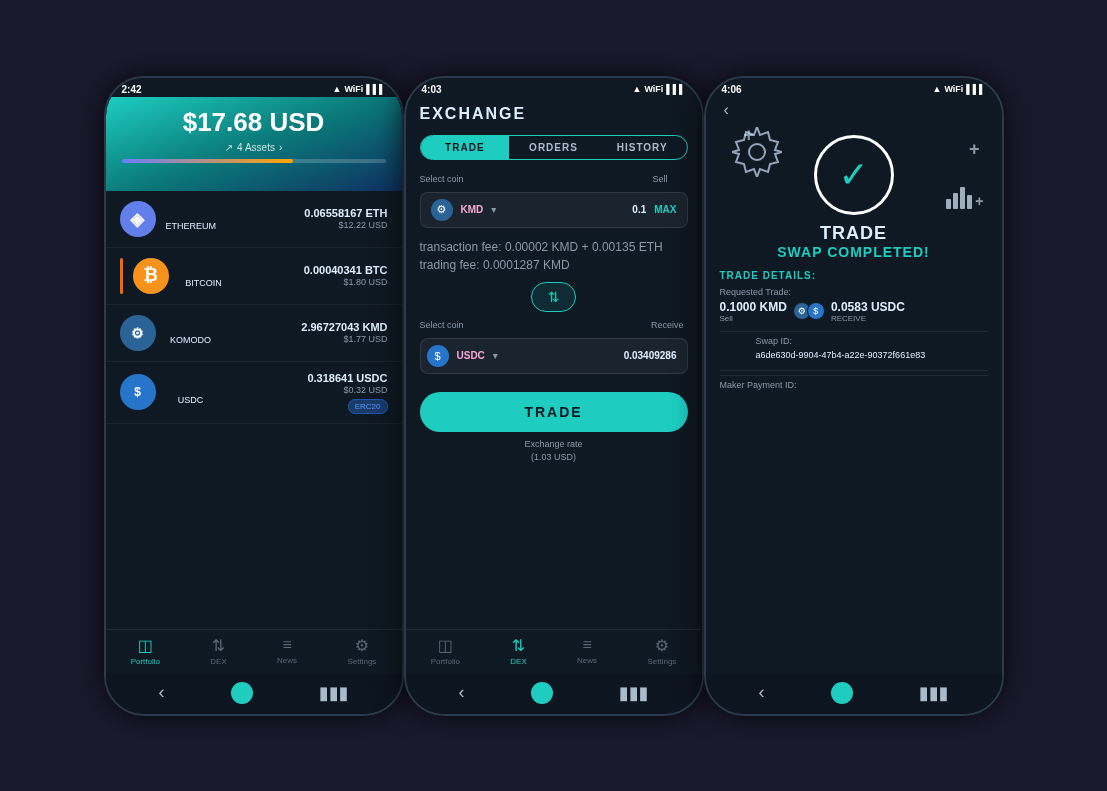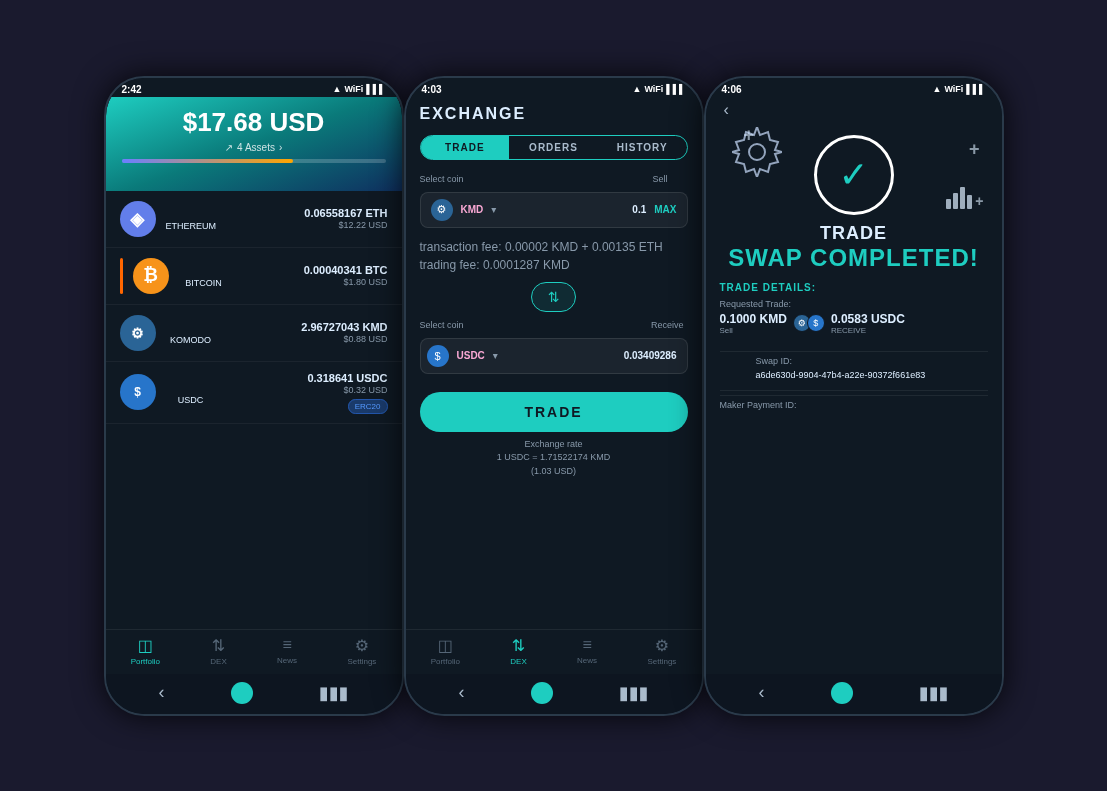--- a/index.html
+++ b/index.html
@@ -285,29 +285,29 @@
       position: relative;
       z-index: 2;
     }
     .bar { background: #ddeeff; border-radius: 1px; opacity: 0.7; }
     .plus-sign { position: absolute; color: #ddeeff; font-size: 18px; font-weight: bold; opacity: 0.6; }
     .trade-swap-title {
       text-align: center;
       margin-bottom: 2px;
     }
     .trade-text { color: #ddeeff; font-size: 18px; font-weight: bold; letter-spacing: 1px; }
-    .swap-completed-text { color: #1ecdc0; font-size: 24px; font-weight: bold; letter-spacing: 1px; }
+    .swap-completed-text { color: #1ecdc0; font-size: 14px; font-weight: bold; letter-spacing: 1px; }
     .trade-details-section { padding: 8px 14px; flex: 1; overflow-y: auto; }
     .section-title { color: #1ecdc0; font-size: 10px; font-weight: bold; letter-spacing: 1px; margin-bottom: 6px; }
     .detail-label { color: #8899aa; font-size: 9px; margin-bottom: 3px; }
     .trade-row {
       display: flex;
       align-items: center;
       gap: 6px;
-      margin-bottom: 16px;
+      margin-bottom: 8px;
     }
     .trade-amount { color: #ddeeff; font-size: 12px; font-weight: bold; }
     .trade-tag { color: #8899aa; font-size: 8px; }
     .swap-icons { display: flex; gap: -4px; }
     .mini-icon {
       width: 18px; height: 18px; border-radius: 50%;
       display: flex; align-items: center; justify-content: center;
       font-size: 9px; color: #fff;
       border: 1px solid #0f1923;
     }
@@ -373,21 +373,21 @@
           </div>
         </div>
 
         <div class="coin-item">
           <div class="coin-icon kmd-icon">⚙</div>
           <div class="coin-info">
             <span class="coin-name">KOMODO</span>
           </div>
           <div class="coin-balance">
             <div class="coin-amount">2.96727043 KMD</div>
-            <div class="coin-usd">$0.88 USD</div>
+            <div class="coin-usd">$1.77 USD</div>
           </div>
         </div>
 
         <div class="coin-item">
           <div class="coin-icon usdc-icon">$</div>
           <div class="coin-info">
             <span class="coin-name">USDC</span>
           </div>
           <div class="coin-balance">
             <div class="coin-amount">0.318641 USDC</div>
@@ -484,21 +484,20 @@
             <span class="sell-value">0.03409286</span>
           </div>
         </div>
 
         
         <button class="trade-button">TRADE</button>
 
         
         <div class="exchange-rate">
           <div>Exchange rate</div>
-          <div>1 USDC = 1.71522174 KMD</div>
           <div>(1.03 USD)</div>
         </div>
       </div>
 
       <div class="bottom-nav">
         <div class="nav-item">
           <span class="nav-icon">◫</span>
           <span>Portfolio</span>
         </div>
         <div class="nav-item active">

